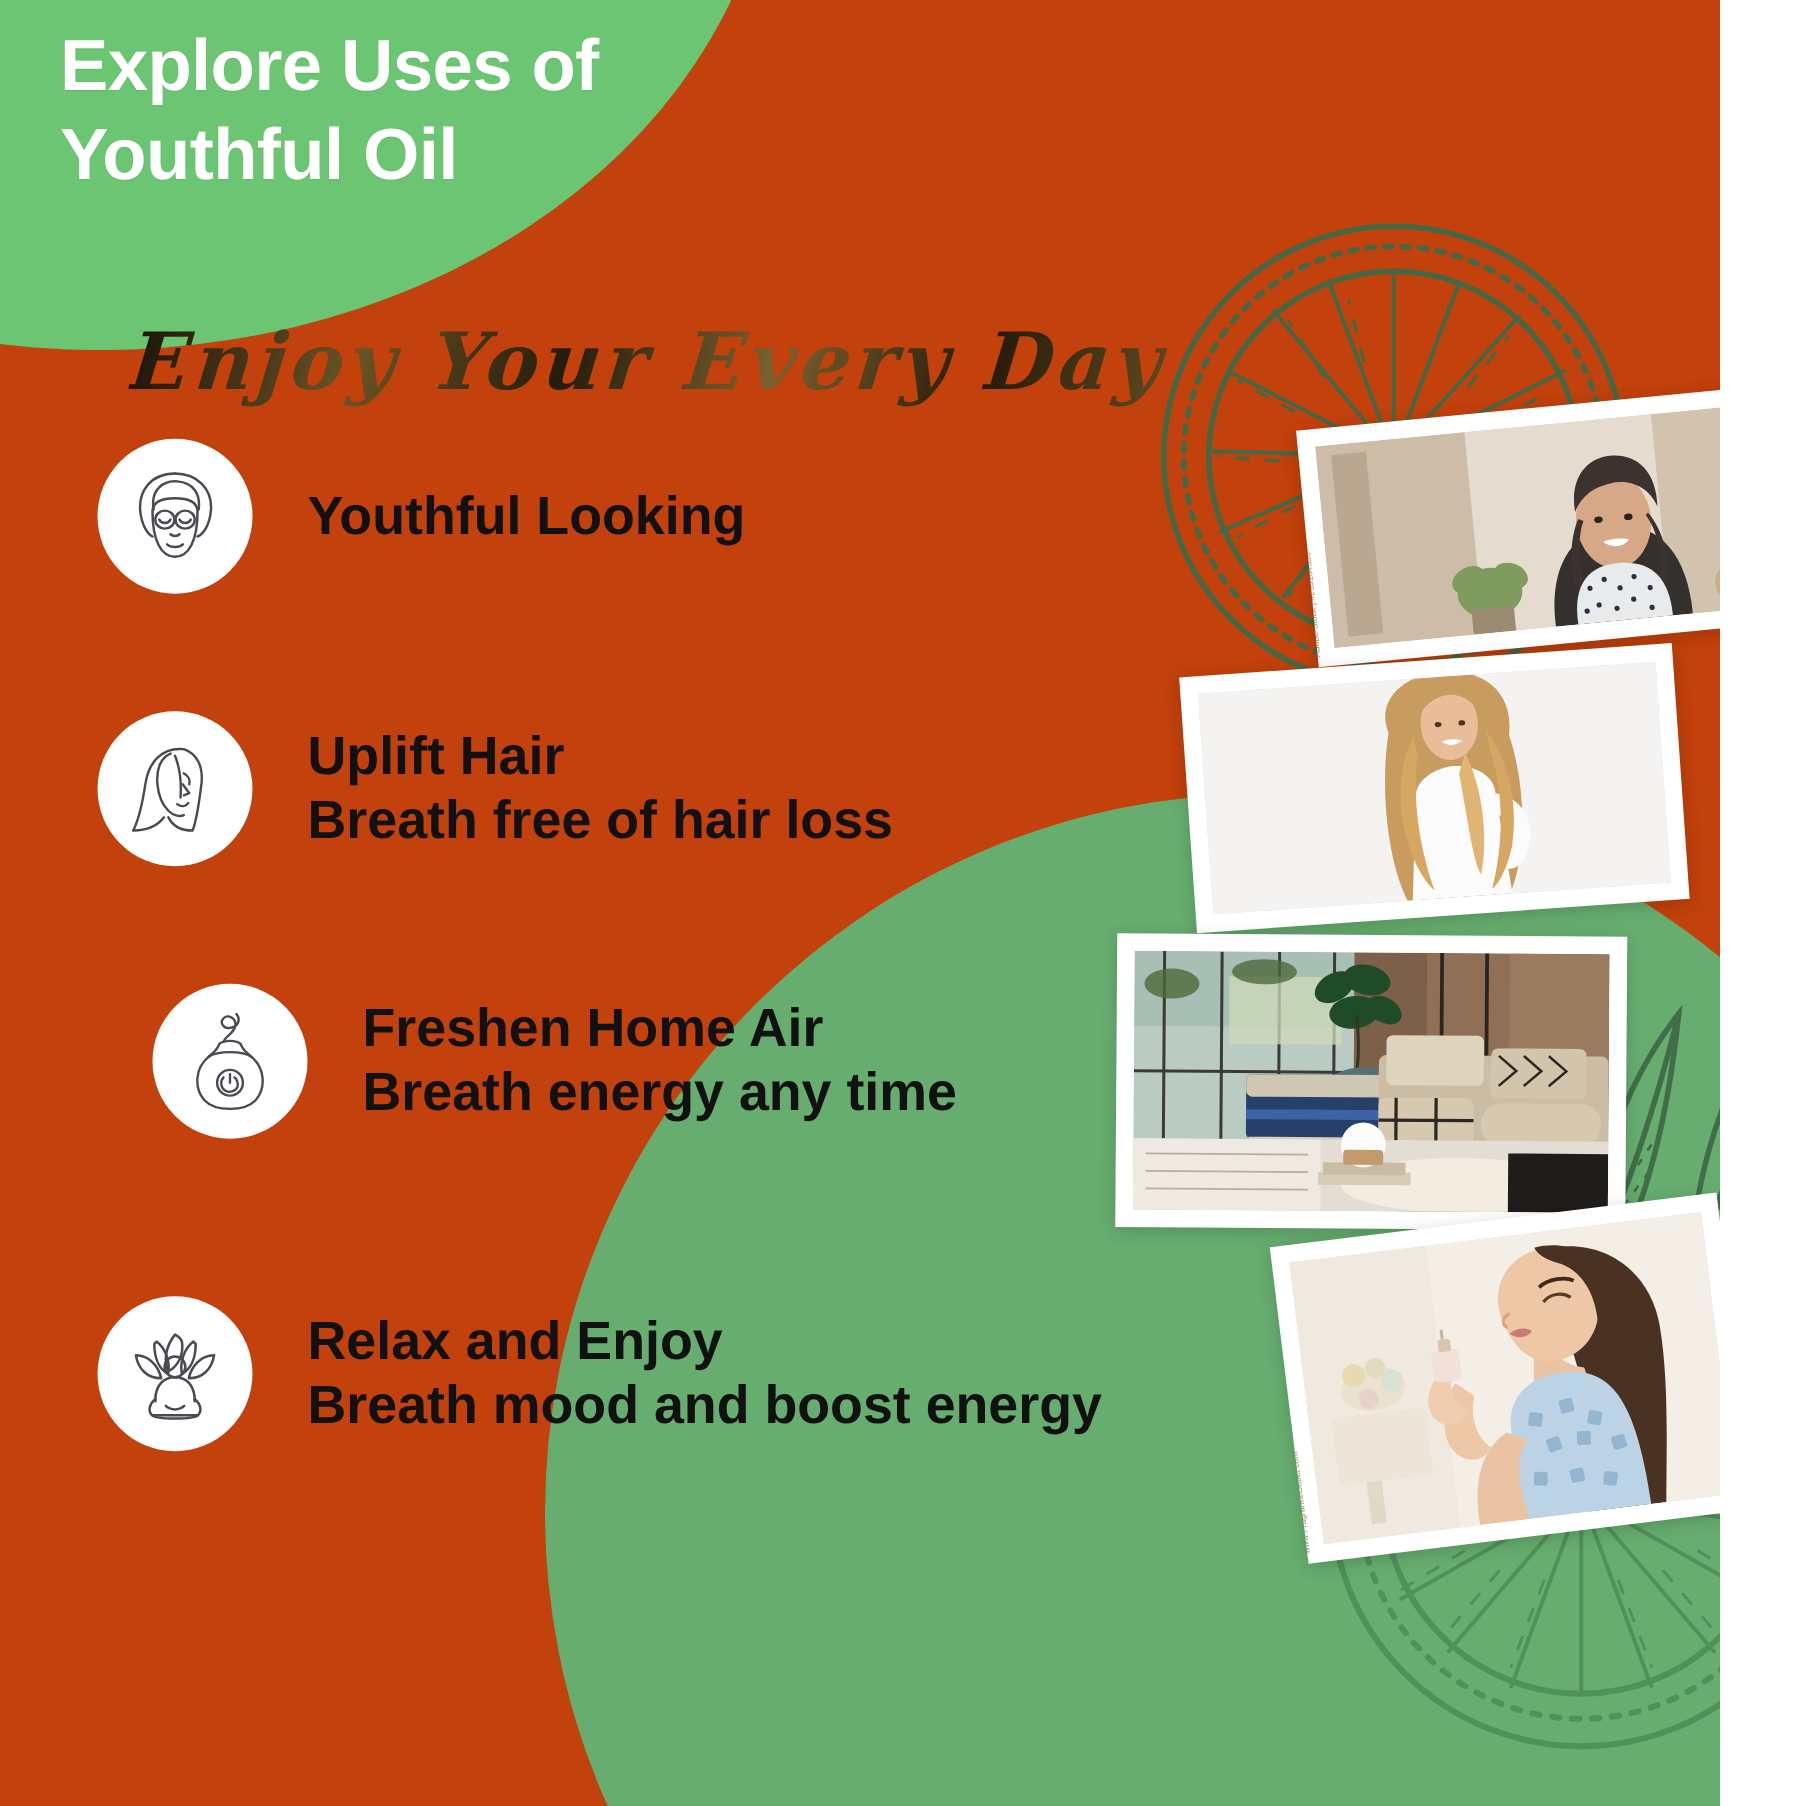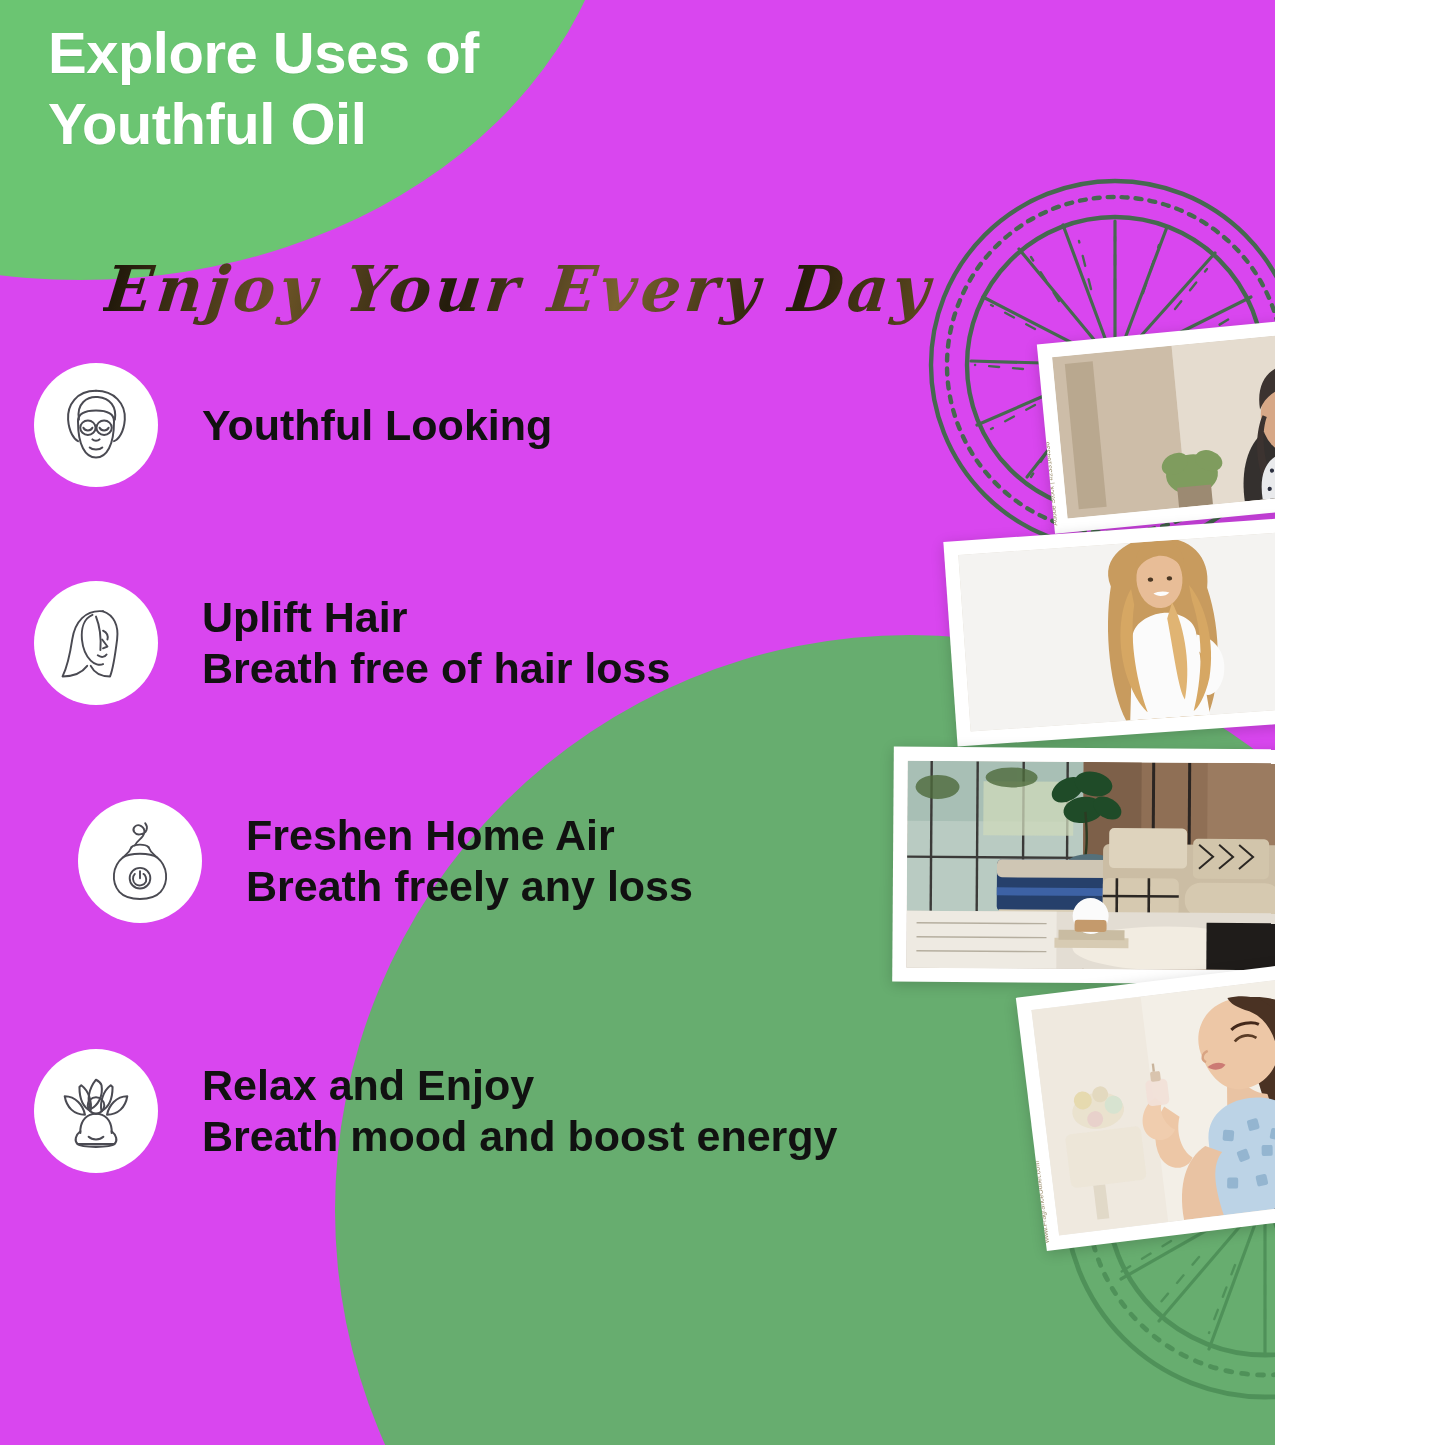--- a/index.html
+++ b/index.html
@@ -2,24 +2,24 @@
 <html><head>
 <meta charset="utf-8">
 <style>
   html, body {
     margin: 0;
     padding: 0;
     background: #ffffff;
   }
   #poster {
     position: relative;
-    width: 1275px;
+    width: 1376px;
     height: 1445px;
     overflow: hidden;
-    background: #d946ef;
+    background: #c2410c;
     font-family: "Liberation Sans", sans-serif;
   }
 
   
   .header-blob {
     position: absolute;
     left: -460px;
     top: -700px;
     width: 1080px;
     height: 980px;
@@ -76,23 +76,24 @@
     background-clip: text;
     color: transparent;
     transform: skewX(-6deg);
     white-space: nowrap;
   }
 
   
   .benefits {
     position: absolute;
     left: 0;
-    top: 360px;
+    top: 348px;
     width: 960px;
     z-index: 6;
+    padding-left: 44px;
   }
   .benefit {
     position: relative;
     display: flex;
     align-items: center;
     height: 130px;
     margin-bottom: 88px;
   }
   .benefit:nth-child(3) { margin-bottom: 120px; margin-left: 44px; }
   .benefit-icon {
@@ -306,21 +307,21 @@
             <path d="M60 36 C62 42 66 44 70 48"></path>
             <path d="M30 48 C18 58 16 76 26 88 C36 99 64 99 74 88 C84 76 82 58 70 48 C62 42 38 42 30 48 Z"></path>
             <circle cx="50" cy="72" r="12"></circle>
             <path d="M50 64 L50 72"></path>
             <path d="M44 67 C41 70 41 76 45 79 C49 82 55 80 57 76 C58 72 56 68 54 67"></path>
           </g>
         </svg>
       </div>
       <div class="benefit-text">
         <span class="benefit-title">Freshen Home Air</span>
-        <span class="benefit-sub">Breath freely any loss</span>
+        <span class="benefit-sub">Breath energy any time</span>
       </div>
     </div>
 
     <div class="benefit">
       <div class="benefit-icon">
         <svg width="92" height="92" viewBox="0 0 100 100">
           <g fill="none" stroke="#4a4a52" stroke-width="2.2" stroke-linecap="round" stroke-linejoin="round">
 
             <path d="M50 16 C42 26 40 38 44 48 C52 44 58 34 56 22 C55 19 52 17 50 16 Z"></path>
             <path d="M32 24 C32 36 36 46 44 50 C46 40 42 28 34 22 Z"></path>

